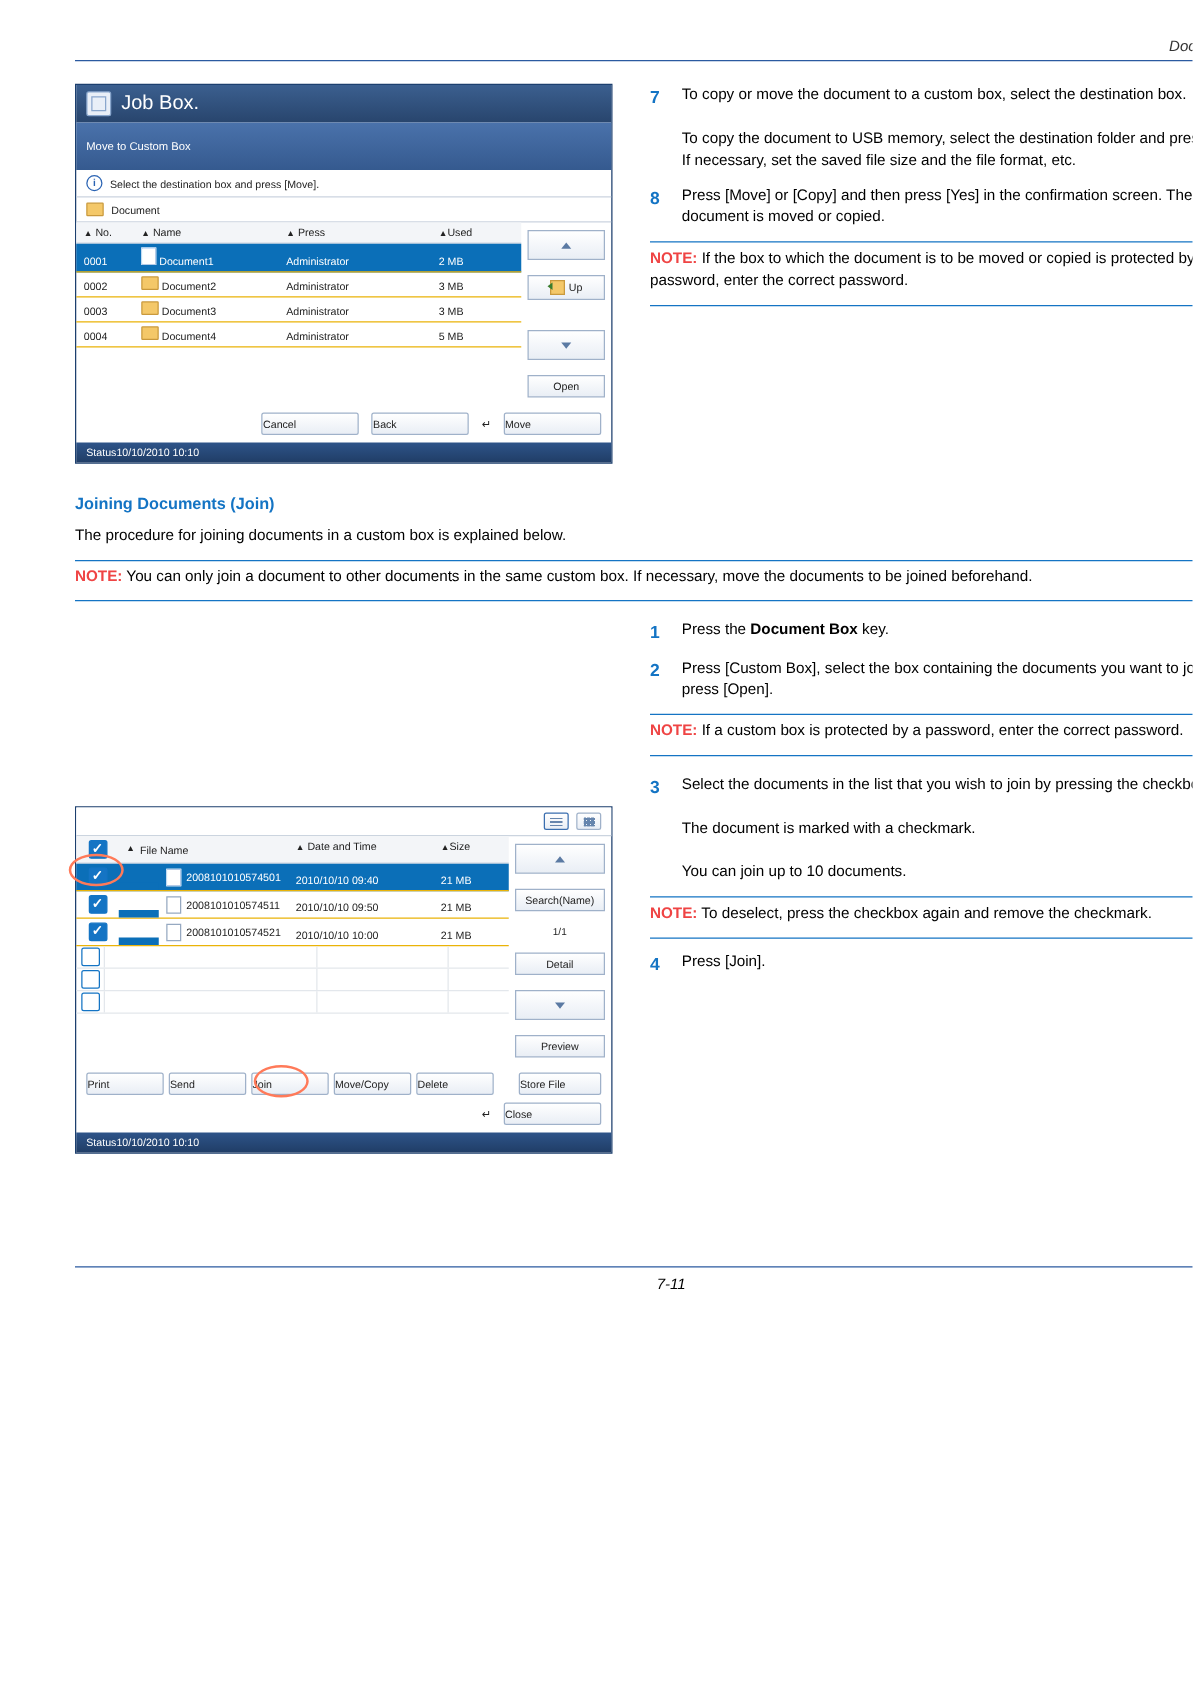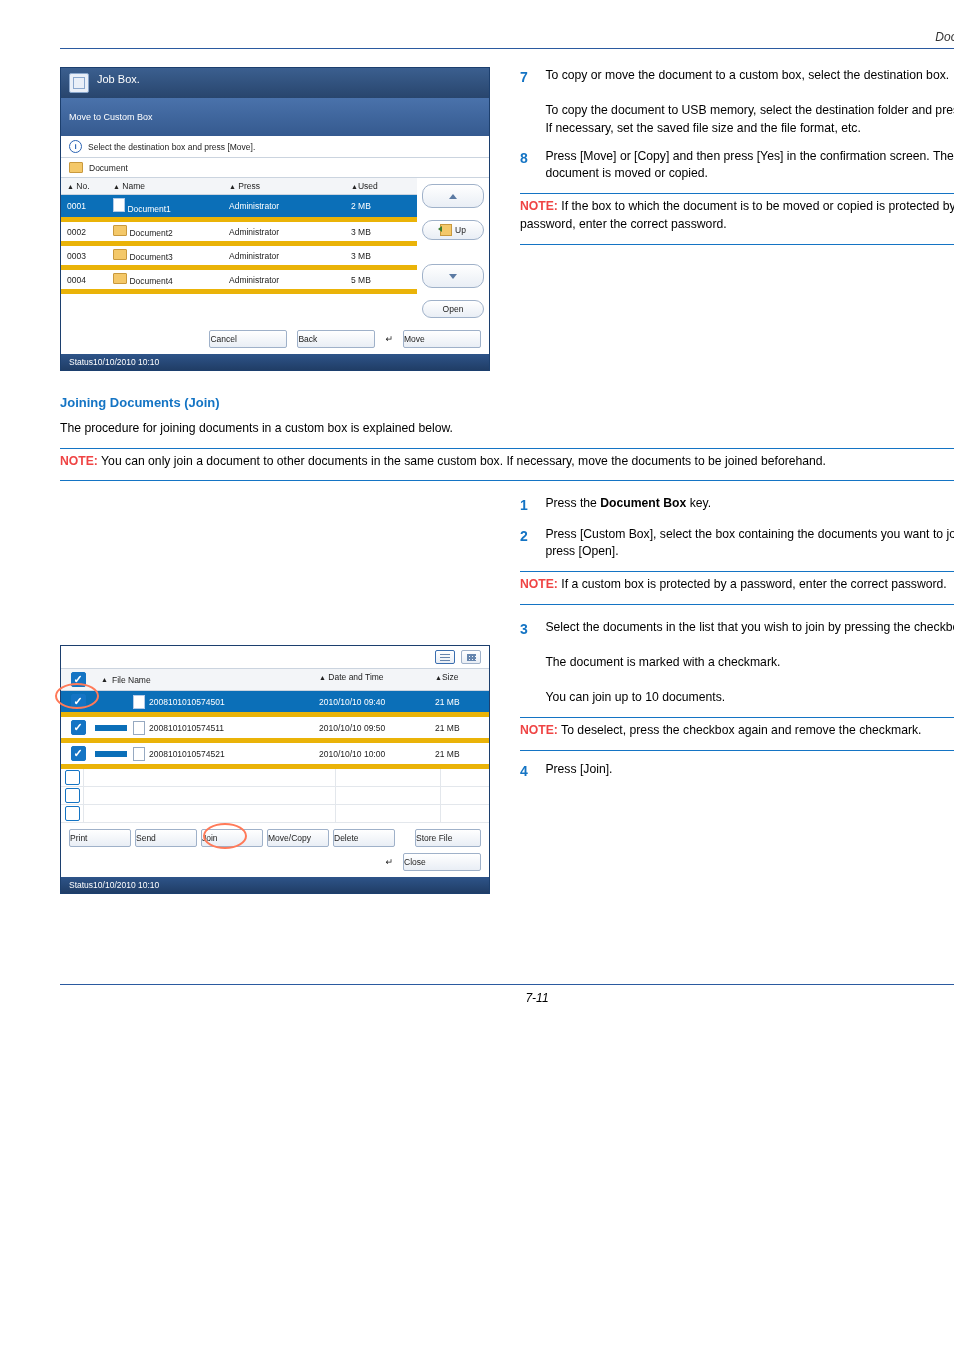--- a/index.html
+++ b/index.html
@@ -12,41 +12,41 @@
 .right p{margin:0 0 10px;line-height:1.45}
 .step-num{color:#1474c4;font-weight:bold;font-size:14px;display:inline-block;width:22px;vertical-align:top}
 .step-body{display:inline-block;width:calc(100% - 28px);vertical-align:top}
 .note-hr{border:none;border-top:1.2px solid #1474c4;margin:4px 0}
 .note-label{color:#ef4444;font-weight:bold}
 .sub-heading{color:#1474c4;font-weight:bold;font-size:13px;margin:24px 0 10px}
 .body-text{font-size:12.2px;line-height:1.45;margin:0 0 10px}
 
 
 .panel{border:1.3px solid #1c3f6e;font-size:8.5px;color:#222;background:#fff}
-.p1-head{background:linear-gradient(#3b5f8f,#28456d);color:#fff;padding:5px 8px;font-size:11px;display:flex;align-items:flex-start;gap:8px}
+.p1-head{background:linear-gradient(#3b5f8f,#28456d);color:#fff;padding:5px 8px;font-size:16px;display:flex;align-items:center;gap:8px}
 .doc-ico{width:18px;height:18px;background:#e9eff8;border:1px solid #8aa7cd;border-radius:2px;display:inline-block;position:relative}
 .doc-ico:before{content:"";position:absolute;inset:3px;border:1px solid #8aa7cd}
 .sub-bar{background:linear-gradient(#4a72ab,#355a8f);color:#fff;padding:14px 8px;font-size:9px}
 .info-row{display:flex;align-items:center;gap:6px;padding:4px 8px;border-bottom:1px solid #cbd4df}
 .info-i{width:11px;height:11px;border:1px solid #2a63b3;border-radius:50%;color:#2a63b3;font-weight:bold;display:flex;align-items:center;justify-content:center;font-size:8px;background:#fff}
 .list-head{display:flex;background:#f3f5f8;border-bottom:1px solid #cbd4df}
 .list-head div,.row div{padding:3px 6px}
 .c-no{width:34px}
 .c-name{flex:1}
 .c-owner{width:110px}
 .c-used{width:60px}
-.row{display:flex;border-bottom:5px solid #eab308;align-items:center}
+.row{display:flex;border-bottom:1px solid #eab308;align-items:flex-end}
 .row.sel{background:#0b6fb8;color:#fff}
 .row.sel .file-ico{filter:brightness(1.2)}
 .file-ico{width:10px;height:12px;background:#fff;border:1px solid #96a9c1;display:inline-block;position:relative}
 .folder-ico{width:12px;height:9px;background:#f4c869;border:1px solid #c9993d;border-radius:1px;display:inline-block}
 .side-col{width:62px;display:flex;flex-direction:column;gap:12px;padding:6px 5px}
 .list-wrap{display:flex}
 .list-body{flex:1}
-.sbtn{border:1px solid #9fb1c9;background:linear-gradient(#fff,#e9eef5);border-radius:10px;text-align:center;padding:3px 0;font-size:8.5px;display:flex;align-items:center;justify-content:center;gap:3px}
+.sbtn{border:1px solid #9fb1c9;background:linear-gradient(#fff,#e9eef5);border-radius:0;text-align:center;padding:3px 0;font-size:8.5px;display:flex;align-items:center;justify-content:center;gap:3px}
 .sbtn.arrow{height:16px}
 .chev{width:0;height:0;border-left:4px solid transparent;border-right:4px solid transparent}
 .chev.up{border-bottom:5px solid #5b7aa3}
 .chev.down{border-top:5px solid #5b7aa3}
 .up-ico{width:10px;height:10px;background:#f4c869;border:1px solid #c9993d;display:inline-block;position:relative}
 .up-ico:after{content:"";position:absolute;left:-3px;top:1px;width:0;height:0;border-top:3px solid transparent;border-bottom:3px solid transparent;border-right:4px solid #3a7d2e}
 .bot-row{display:flex;justify-content:flex-end;gap:10px;padding:6px 8px;align-items:center}
 .bot-btn{border:1px solid #9fb1c9;background:linear-gradient(#fff,#e9eef5);border-radius:2px;padding:3px 0;width:76px;text-align:left;font-size:8.5px}
 .enter-sym{font-size:9px}
 .status-bar{background:linear-gradient(#2e5489,#203d66);color:#fff;display:flex;justify-content:flex-start;padding:3px 8px;font-size:8.5px}
@@ -273,20 +273,32 @@
                   <span class="chk"></span>
                 </div>
                 <div class="rest">
                   <div style="flex:1"></div>
                   <div style="width:104px"></div>
                   <div style="width:48px"></div>
                 </div>
               </div>
             <span class="circle-hl" style="left:-6px;top:14px"></span>
           </div>
+          <div class="side-col" style="width:74px">
+            <div class="sbtn arrow">
+                <span class="chev up"></span>
+              </div>
+            <div class="sbtn">Search(Name)</div>
+            <div class="page-ind">1/1</div>
+            <div class="sbtn">Detail</div>
+            <div class="sbtn arrow">
+                <span class="chev down"></span>
+              </div>
+            <div class="sbtn">Preview</div>
+          </div>
         </div>
         <div class="bot2 rel">
           <div class="bot-btn">Print</div>
           <div class="bot-btn">Send</div>
           <div class="bot-btn">Join</div>
           <div class="bot-btn">Move/Copy</div>
           <div class="bot-btn">Delete</div>
           <div class="spacer"></div>
           <div class="bot-btn" style="width:64px">Store File</div>
           <span class="circle-hl" style="left:142px;top:0"></span>

